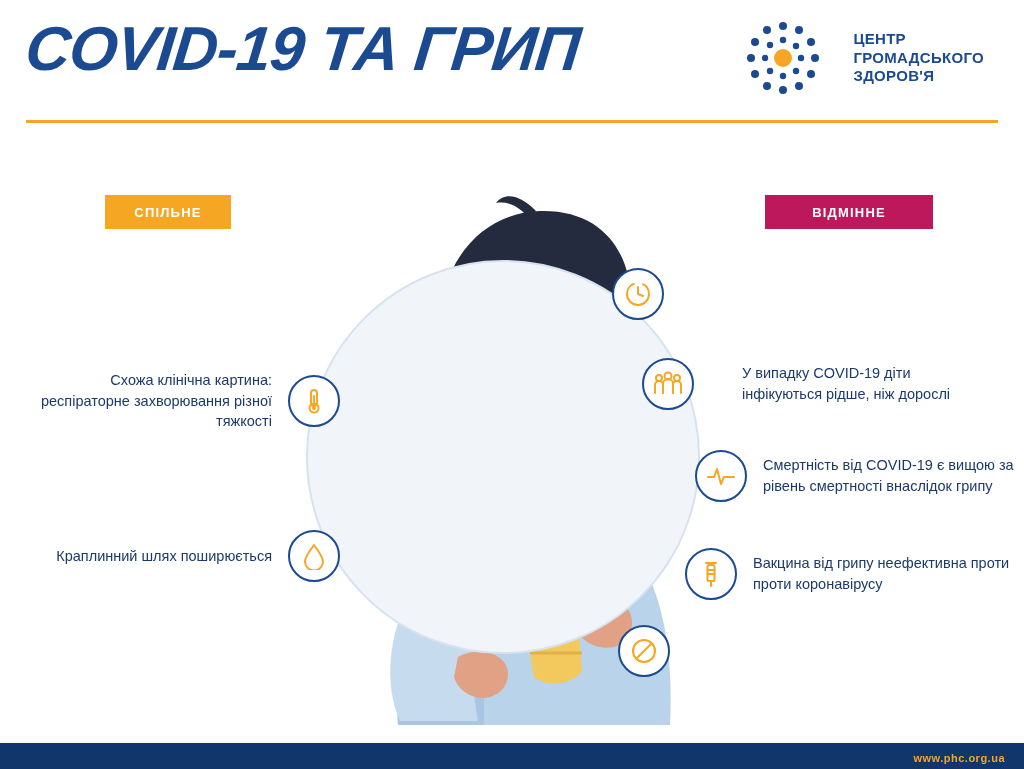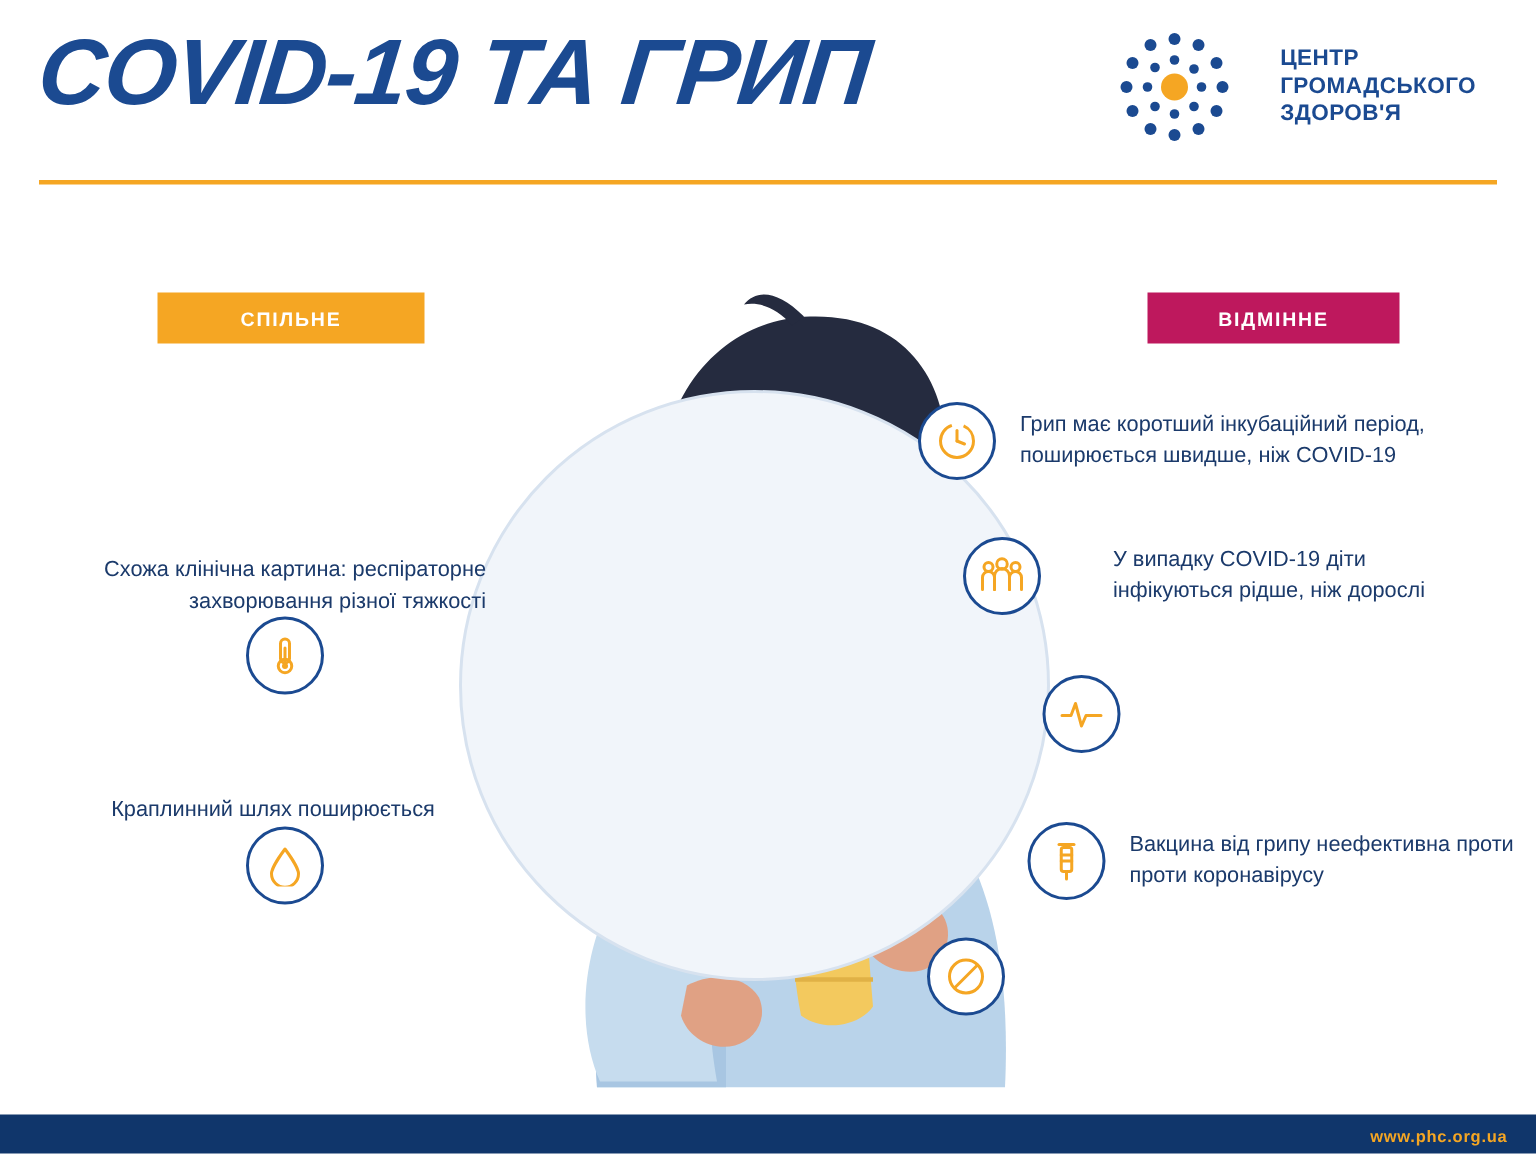--- a/index.html
+++ b/index.html
@@ -75,21 +75,21 @@
     justify-content: center;
     font-size: 13px;
     font-weight: bold;
     letter-spacing: 1.2px;
     color: #ffffff;
     text-transform: uppercase;
   }
   .pill-common {
     left: 105px;
     top: 195px;
-    width: 178px;
+    width: 126px;
     background: #f5a623;
   }
   .pill-diff {
     left: 765px;
     top: 195px;
     width: 168px;
     background: #be185d;
   }
 
   
@@ -128,21 +128,21 @@
     align-items: center;
     justify-content: center;
     box-sizing: border-box;
   }
   .item-text {
     font-size: 14.5px;
     line-height: 1.42;
     color: #1b3a6b;
   }
   .item.left {
-    flex-direction: column;
+    flex-direction: row;
   }
   .item.left .item-text {
     text-align: right;
     margin-right: 16px;
     order: -1;
   }
   .item.right .item-text {
     margin-left: 16px;
   }
 
@@ -306,21 +306,20 @@
 </div>
 
 <div class="item right item-incubation">
   <div class="icon-circle">
     <svg width="30" height="30" viewBox="0 0 30 30">
       <circle cx="15" cy="15" r="11" fill="none" stroke="#f5a623" stroke-width="2" stroke-dasharray="48 8"></circle>
       <line x1="15" y1="15" x2="15" y2="8" stroke="#f5a623" stroke-width="2" stroke-linecap="round"></line>
       <line x1="15" y1="15" x2="20" y2="17" stroke="#f5a623" stroke-width="2" stroke-linecap="round"></line>
     </svg>
   </div>
-  <div class="item-text">Грип має коротший інкубаційний період, поширюється швидше, ніж COVID-19</div>
 </div>
 
 <div class="item right item-children">
   <div class="icon-circle">
     <svg width="32" height="30" viewBox="0 0 32 30">
       <g fill="none" stroke="#f5a623" stroke-width="2" stroke-linecap="round">
         <circle cx="7" cy="9" r="3"></circle>
         <path d="M3 24 L3 16 a4 4 0 0 1 8 0 L11 24"></path>
         <circle cx="16" cy="7" r="3.5"></circle>
         <path d="M11 24 L11 15 a5 5 0 0 1 10 0 L21 24"></path>
@@ -331,20 +330,21 @@
   </div>
   <div class="item-text">У випадку COVID-19 діти інфікуються рідше, ніж дорослі</div>
 </div>
 
 <div class="item right item-mortality">
   <div class="icon-circle">
     <svg width="32" height="28" viewBox="0 0 32 28">
       <polyline points="3,15 9,15 12,7 16,22 19,15 29,15" fill="none" stroke="#f5a623" stroke-width="2" stroke-linecap="round" stroke-linejoin="round"></polyline>
     </svg>
   </div>
+  <div class="item-text">Смертність від COVID-19 є вищою за рівень смертності внаслідок грипу</div>
 </div>
 
 <div class="item right item-vaccine">
   <div class="icon-circle">
     <svg width="28" height="30" viewBox="0 0 28 30">
       <g fill="none" stroke="#f5a623" stroke-width="2" stroke-linecap="round">
         <line x1="9" y1="4" x2="19" y2="4"></line>
         <rect x="10.5" y="6" width="7" height="16" rx="1.5"></rect>
         <line x1="14" y1="22" x2="14" y2="27"></line>
         <line x1="10.5" y1="11" x2="17.5" y2="11"></line>

